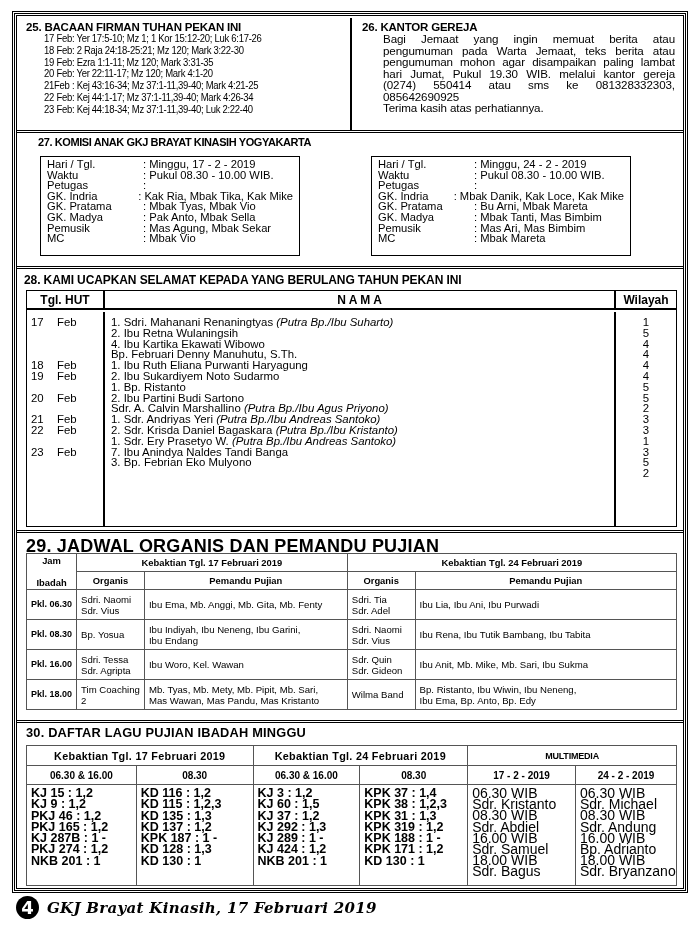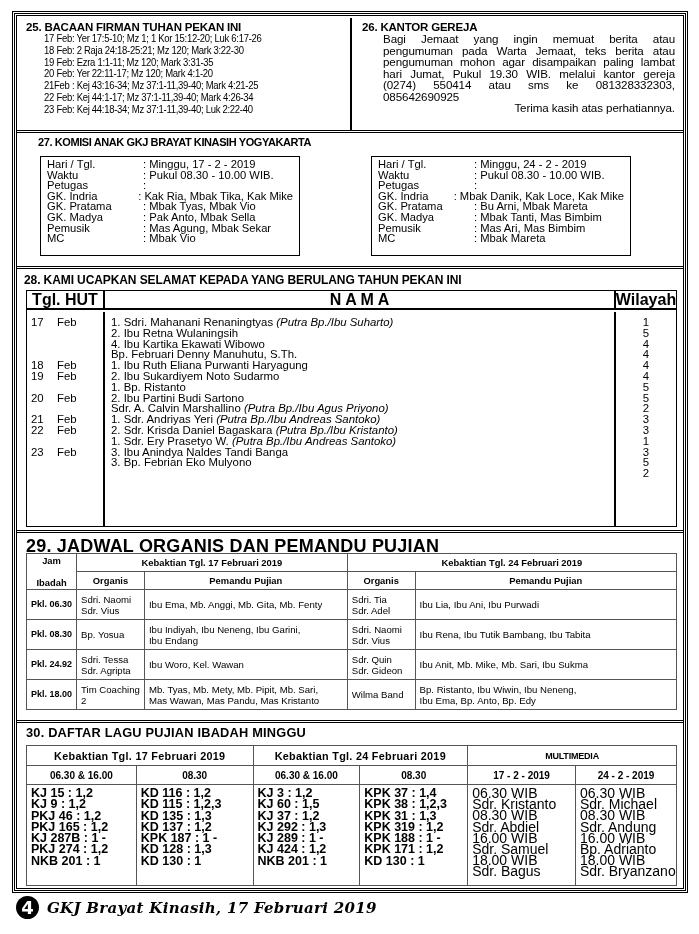--- a/index.html
+++ b/index.html
@@ -29,21 +29,21 @@
   #s27 .sec-title { font-size: 11px; letter-spacing: -0.4px; }
   .kids-box { position: absolute; top: 22px; width: 260px; height: 100px; border: 1px solid #000; padding: 2px 6px; font-size: 11.2px; line-height: 10.6px; }
   .kids-row { display: flex; white-space: nowrap; }
   .kids-row .k { width: 96px; }
   .kids-row .v { flex: 1; }
 
   
   #s28 { left: 3px; top: 254px; width: 663px; height: 262px; border: none; padding: 3px 4px; }
   #s28 .sec-title { font-size: 12px; letter-spacing: -0.1px; }
   .bday { position: absolute; left: 6px; top: 20px; width: 651px; height: 237px; border: 1px solid #000; }
-  .bday-head { display: flex; height: 19px; border-bottom: 2px solid #000; font-weight: bold; font-size: 16px; }
+  .bday-head { display: flex; height: 19px; border-bottom: 2px solid #000; font-weight: bold; font-size: 12px; }
   .bday-head div { display: flex; align-items: center; justify-content: center; }
   .bcol-date { width: 78px; border-right: 2px solid #000; }
   .bcol-name { flex: 1; border-right: 2px solid #000; }
   .bcol-wil { width: 60px; }
   .bday-body { position: absolute; top: 21px; bottom: 0; left: 0; right: 0; display: flex; }
   .bday-body .bcol-date { border-right: 2px solid #000; padding: 5px 0 0 4px; }
   .bday-body .bcol-name { border-right: 2px solid #000; padding: 5px 0 0 6px; }
   .bday-body .bcol-wil { text-align: center; padding-top: 5px; }
   .bline { font-size: 11.4px; line-height: 10.8px; height: 10.8px; white-space: nowrap; }
   .bline .d { display: inline-block; width: 26px; }
@@ -91,21 +91,21 @@
         <div class="reading"><span>21Feb : </span><span>Kej 43:16-34; Mz 37:1-11,39-40; Mark 4:21-25</span></div>
         <div class="reading"><span>22 Feb: </span><span>Kej 44:1-17; Mz 37:1-11,39-40; Mark 4:26-34</span></div>
         <div class="reading"><span>23 Feb: </span><span>Kej 44:18-34; Mz 37:1-11,39-40; Luk 2:22-40</span></div>
       </div>
   </div>
 
   <div class="sec" id="s26">
     <div class="sec-title">26. KANTOR GEREJA</div>
     <div class="office-text">
       <p>Bagi Jemaat yang ingin memuat berita atau pengumuman pada Warta Jemaat, teks berita atau pengumuman mohon agar disampaikan paling lambat hari Jumat, Pukul 19.30 WIB. melalui kantor gereja (0274) 550414 atau sms ke 081328332303, 085642690925</p>
-      <p style="text-align:right">Terima kasih atas perhatiannya.</p>
+      <p style="text-align:left">Terima kasih atas perhatiannya.</p>
     </div>
   </div>
 
   <div class="hsep" style="top:114px"></div>
 
   <div class="sec" id="s27">
     <div class="sec-title">27. KOMISI ANAK GKJ BRAYAT KINASIH YOGYAKARTA</div>
     <div class="kids-box" style="left:6px" id="kids0">
         <div class="kids-row">
           <span class="k">Hari / Tgl.</span>
@@ -210,21 +210,21 @@
             <div class="bline"><span>4. Ibu Kartika Ekawati Wibowo</span></div>
             <div class="bline"><span>Bp. Februari Denny Manuhutu, S.Th.</span></div>
             <div class="bline"><span>1. Ibu Ruth Eliana Purwanti Haryagung</span></div>
             <div class="bline"><span>2. Ibu Sukardiyem Noto Sudarmo</span></div>
             <div class="bline"><span>1. Bp. Ristanto</span></div>
             <div class="bline"><span>2. Ibu Partini Budi Sartono</span></div>
             <div class="bline"><span>Sdr. A. Calvin Marshallino </span><i>(Putra Bp./Ibu Agus Priyono)</i></div>
             <div class="bline"><span>1. Sdr. Andriyas Yeri </span><i>(Putra Bp./Ibu Andreas Santoko)</i></div>
             <div class="bline"><span>2. Sdr. Krisda Daniel Bagaskara </span><i>(Putra Bp./Ibu Kristanto)</i></div>
             <div class="bline"><span>1. Sdr. Ery Prasetyo W. </span><i>(Putra Bp./Ibu Andreas Santoko)</i></div>
-            <div class="bline"><span>3. Ibu Anindya Naldes Tandi Banga</span></div>
+            <div class="bline"><span>7. Ibu Anindya Naldes Tandi Banga</span></div>
             <div class="bline"><span>3. Bp. Febrian Eko Mulyono</span></div>
           </div>
         <div class="bcol-wil" id="bwil">
             <div class="bline">1</div>
             <div class="bline">5</div>
             <div class="bline">4</div>
             <div class="bline">4</div>
             <div class="bline">4</div>
             <div class="bline">4</div>
             <div class="bline">5</div>
@@ -275,21 +275,21 @@
             <td>Ibu Lia, Ibu Ani, Ibu Purwadi</td>
           </tr>
           <tr class="r">
             <td class="time">Pkl. 08.30</td>
             <td>Bp. Yosua</td>
             <td>Ibu Indiyah, Ibu Neneng, Ibu Garini,<br>Ibu Endang</td>
             <td>Sdri. Naomi<br>Sdr. Vius</td>
             <td>Ibu Rena, Ibu Tutik Bambang, Ibu Tabita</td>
           </tr>
           <tr class="r">
-            <td class="time">Pkl. 24.92</td>
+            <td class="time">Pkl. 16.00</td>
             <td>Sdri. Tessa<br>Sdr. Agripta</td>
             <td>Ibu Woro, Kel. Wawan</td>
             <td>Sdr. Quin<br>Sdr. Gideon</td>
             <td>Ibu Anit, Mb. Mike, Mb. Sari, Ibu Sukma</td>
           </tr>
           <tr class="r">
             <td class="time">Pkl. 18.00</td>
             <td>Tim Coaching 2</td>
             <td>Mb. Tyas, Mb. Mety, Mb. Pipit, Mb. Sari,<br>Mas Wawan, Mas Pandu, Mas Kristanto</td>
             <td>Wilma Band</td>

